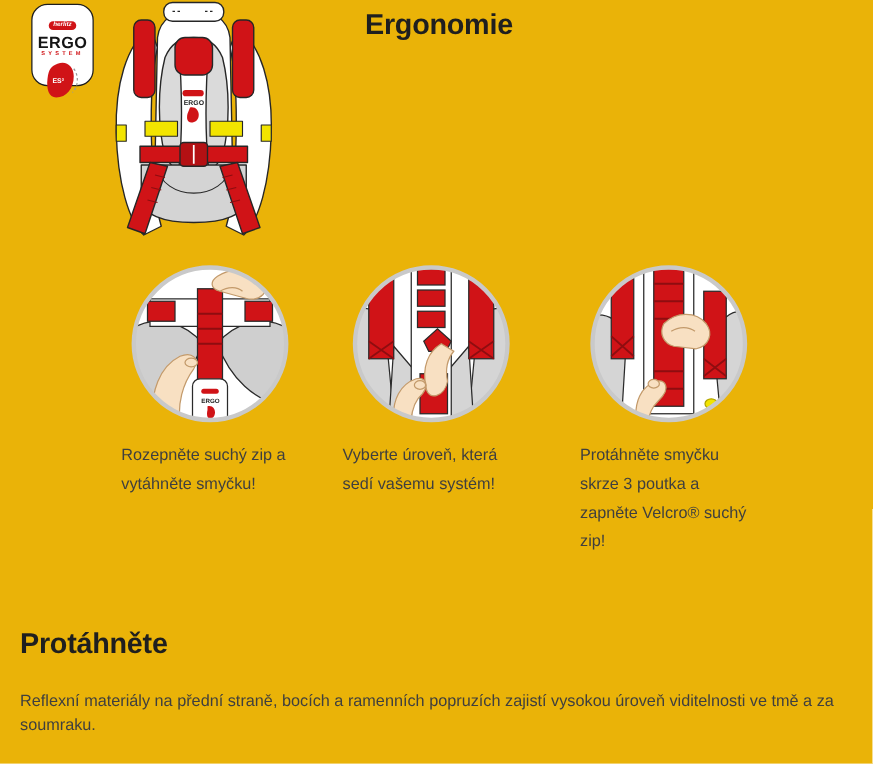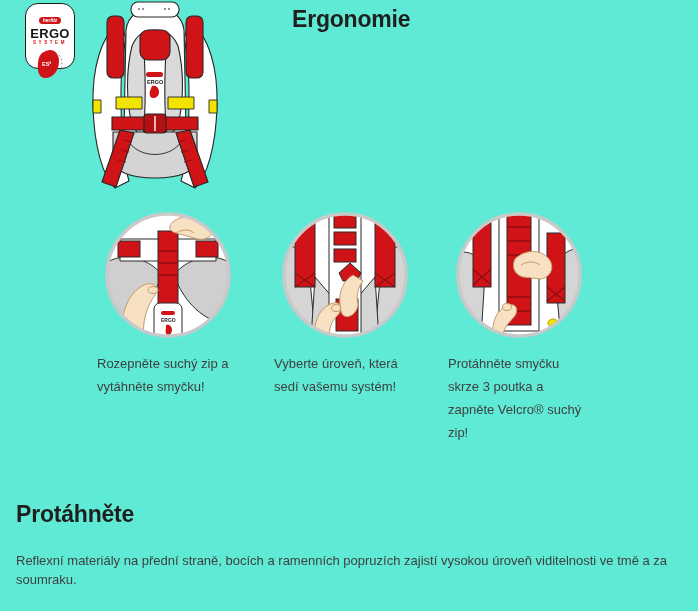--- a/index.html
+++ b/index.html
@@ -1,18 +1,18 @@
 <!DOCTYPE html>
 <html><head>
 <meta charset="utf-8">
 <style>
   * { box-sizing: border-box; margin: 0; padding: 0; }
   html,body { background:#fff; }
   .page {
-    position: relative; width: 698px; height: 611px; background:#5eead4;
+    position: relative; width: 698px; height: 611px; background:#eab308;
     font-family: "Liberation Sans", sans-serif; color:#3f3f3f; overflow:hidden;
   }
   
   .badge {
     position:absolute; left:25px; top:3px; width:50px; height:66px;
     border:1.5px solid #1d1d1d; border-radius:13px; background:#fff;
     text-align:center; padding-top:4px;
   }
   .badge-brand {
     display:inline-block; background:#d01317; color:#fff; font-size:5px; line-height:7px;
@@ -25,21 +25,21 @@
   .backpack { position:absolute; left:80px; top:0; }
   .ergo-col { position:absolute; left:292px; top:6px; width:392px; }
   h2.sec { font-size:23px; font-weight:bold; color:#1f1f1f; line-height:27px; letter-spacing:-.2px; }
   .ergo-col h2 { margin-bottom:17px; }
   .ergo-col ul { width:335px; padding-left:17px; }
   .ergo-col li { font-size:13px; line-height:21px; color:#3f3f3f; }
   .ergo-col li::marker { color:#2b2b2b; font-size:11px; }
   
   .steps { position:absolute; left:0; top:211px; width:698px; height:230px; }
   .step  { position:absolute; width:170px; }
-  .step-1 { left:83px; }  .step-2 { left:260px; }  .step-3 { left:434px; }
+  .step-1 { left:83px; }  .step-2 { left:260px; }  .step-3 { left:450px; }
   .step svg.circle { display:block; margin:0 auto; }
   .step figcaption {
     margin:13px auto 0; width:142px; font-size:13px; line-height:23px; color:#3f3f3f;
   }
   
   .safety { position:absolute; left:16px; top:501px; width:676px; }
   .safety p { margin-top:23px; font-size:13px; line-height:19px; color:#3f3f3f; letter-spacing:0; }
 </style>
 </head>
 <body>

